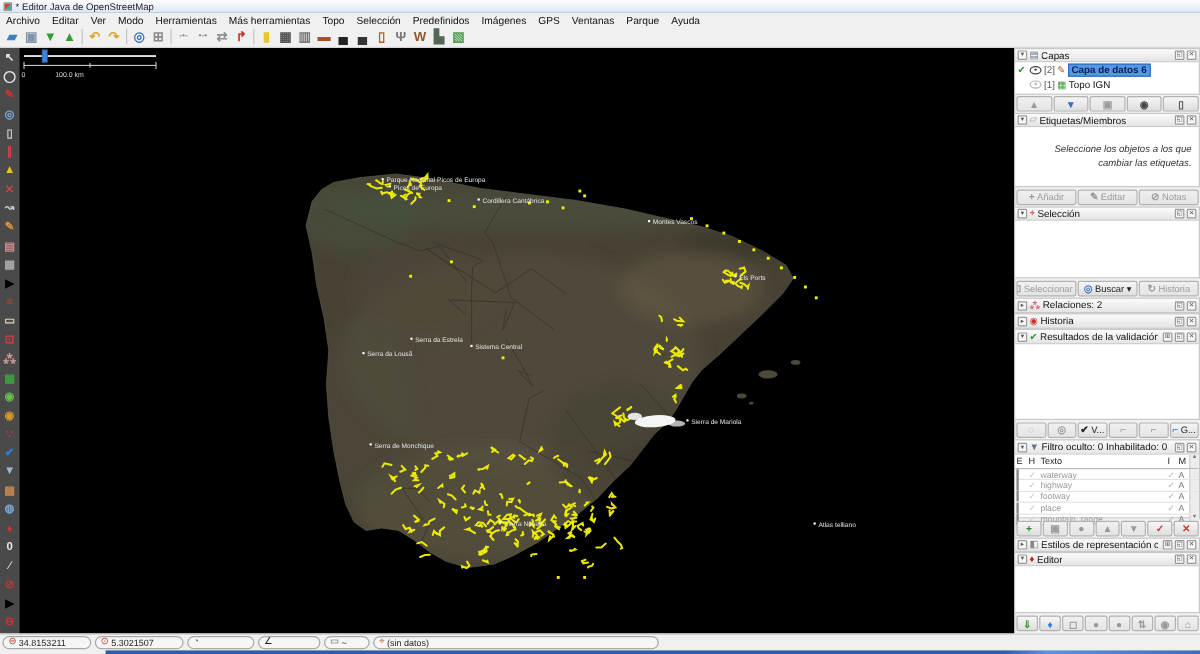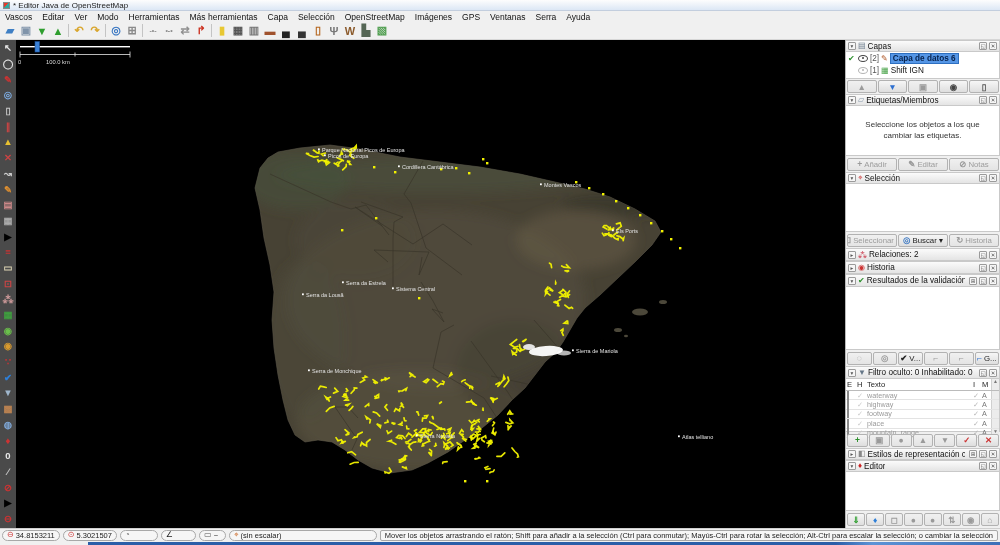--- a/index.html
+++ b/index.html
@@ -40,21 +40,21 @@
   .btn{flex:1;height:13px;background:linear-gradient(#f6f6f6,#dedede);border:1px solid #b2b2b2;
     border-radius:2px;font-size:7.8px;display:flex;align-items:center;justify-content:center;gap:2px;
     color:#222;box-sizing:border-box;white-space:nowrap;overflow:hidden;}
   .btn.dis{color:#9c9c9c;background:linear-gradient(#f0f0f0,#e4e4e4);}
   .bico{font-size:8.5px;font-weight:bold;line-height:8px;}
   .layerrow{height:12.5px;display:flex;align-items:center;gap:2px;padding:0 2px;font-size:8.2px;}
   .layername.sel{background:#5596e6;border:1px solid #2d6fc0;color:#06224d;font-weight:bold;padding:0 2px;}
   .eye{width:8px;height:5px;border:1px solid #444;border-radius:50%;position:relative;flex:0 0 auto;}
   .eye::after{content:"";position:absolute;left:2.5px;top:1px;width:2px;height:2px;background:#444;border-radius:50%;}
   .eye.dim{opacity:.4;}
-  .msg{font-size:8px;color:#333;padding:14px 6px;text-align:center;line-height:1.35;}
+  .msg{font-size:8px;color:#333;padding:14px 6px;text-align:right;line-height:1.35;font-style:italic;}
   .ftable{background:#fff;border:1px solid #c9c9c9;border-left:none;border-top:none;box-sizing:border-box;}
   .frow{display:flex;align-items:center;height:8.4px;border-bottom:1px solid #e3e3e3;font-size:7.2px;color:#9a9a9a;}
   .fhead{height:11px;color:#222;font-size:7.6px;border-bottom:1px solid #bbb;background:#fff;}
   .fc{box-sizing:border-box;padding:0 1px;overflow:hidden;white-space:nowrap;}
   .c-e{width:10px;}.c-h{width:10px;}.c-t{flex:1;}.c-i{width:9px;}.c-m{width:10px;}
   .c-sb{width:8px;align-self:stretch;background:#ececec;border-left:1px solid #d0d0d0;
     font-size:5px;color:#777;text-align:center;line-height:1;}
   .cb{width:6px;height:6px;border:1px solid #8a8a8a;background:#fff;box-sizing:border-box;}
   .statusbar{position:absolute;left:0;top:528px;width:1000px;height:13.5px;background:#f0f0f0;
     border-top:1px solid #cfcfcf;display:flex;align-items:center;gap:3px;padding:0 2px;box-sizing:border-box;}
@@ -69,33 +69,33 @@
 <body>
 
 <div id="app">
 
   <div id="titlebar">
     <span class="applogo"></span>
     <span>* Editor Java de OpenStreetMap</span>
   </div>
 
   <div id="menubar">
-      <span class="mitem">Vascos</span>
+      <span class="mitem">Archivo</span>
       <span class="mitem">Editar</span>
       <span class="mitem">Ver</span>
       <span class="mitem">Modo</span>
       <span class="mitem">Herramientas</span>
       <span class="mitem">Más herramientas</span>
-      <span class="mitem">Capa</span>
+      <span class="mitem">Topo</span>
       <span class="mitem">Selección</span>
-      <span class="mitem">OpenStreetMap</span>
+      <span class="mitem">Predefinidos</span>
       <span class="mitem">Imágenes</span>
       <span class="mitem">GPS</span>
       <span class="mitem">Ventanas</span>
-      <span class="mitem">Serra</span>
+      <span class="mitem">Parque</span>
       <span class="mitem">Ayuda</span>
     </div>
   <div id="toolbar">
       <span class="ticon" style="color: rgb(63, 127, 196);">▰</span>
       <span class="ticon" style="color: rgb(128, 148, 170);">▣</span>
       <span class="ticon" style="color: rgb(47, 158, 47);">▼</span>
       <span class="ticon" style="color: rgb(47, 158, 47);">▲</span>
       <span class="tsep"></span>
       <span class="ticon" style="color: rgb(217, 166, 46);">↶</span>
       <span class="ticon" style="color: rgb(217, 166, 46);">↷</span>
@@ -460,21 +460,21 @@
           <span class="eye"></span>
           <span style="color: rgb(85, 85, 85);">[2]</span>
           <span style="color: rgb(176, 90, 42); font-size: 8px;">✎</span>
           <span class="layername sel" style="font-weight: bold;">Capa de datos 6</span>
         </div>
         <div class="layerrow">
           <span style="color: rgb(42, 143, 42); width: 8px; font-size: 8px;"></span>
           <span class="eye dim"></span>
           <span style="color: rgb(85, 85, 85);">[1]</span>
           <span style="color: rgb(63, 158, 63); font-size: 8px;">▦</span>
-          <span class="layername">Shift IGN</span>
+          <span class="layername">Topo IGN</span>
         </div>
       </div>
     <div class="pbtns" id="layerbtns" style="height:15px">
         <span class="btn dis">
           <span class="bico" style="color: rgb(154, 154, 154);">▲</span>
         </span>
         <span class="btn">
           <span class="bico" style="color: rgb(45, 111, 208);">▼</span>
         </span>
         <span class="btn dis">
@@ -733,21 +733,18 @@
     </span>
     <span class="sfield" style="width:52px">
       <span class="sico" style="color:#222">∠</span>
     </span>
     <span class="sfield" style="width:38px">
       <span class="sico" style="color:#555">▭</span>
       <span>~</span>
     </span>
     <span class="sfield" style="width:238px">
       <span class="sico" style="color:#cc6622">⌖</span>
-      <span>(sin escalar)</span>
-    </span>
-    <span class="sfield helpfield">
-      <span style="white-space:nowrap;overflow:hidden;">Mover los objetos arrastrando el ratón; Shift para añadir a la selección (Ctrl para conmutar); Mayús-Ctrl para rotar la selección; Alt-Ctrl para escalar la selección; o cambiar la selección</span>
+      <span>(sin datos)</span>
     </span>
   </div>
 
   <div id="taskbar"></div>
 </div>
 
 </body></html>

